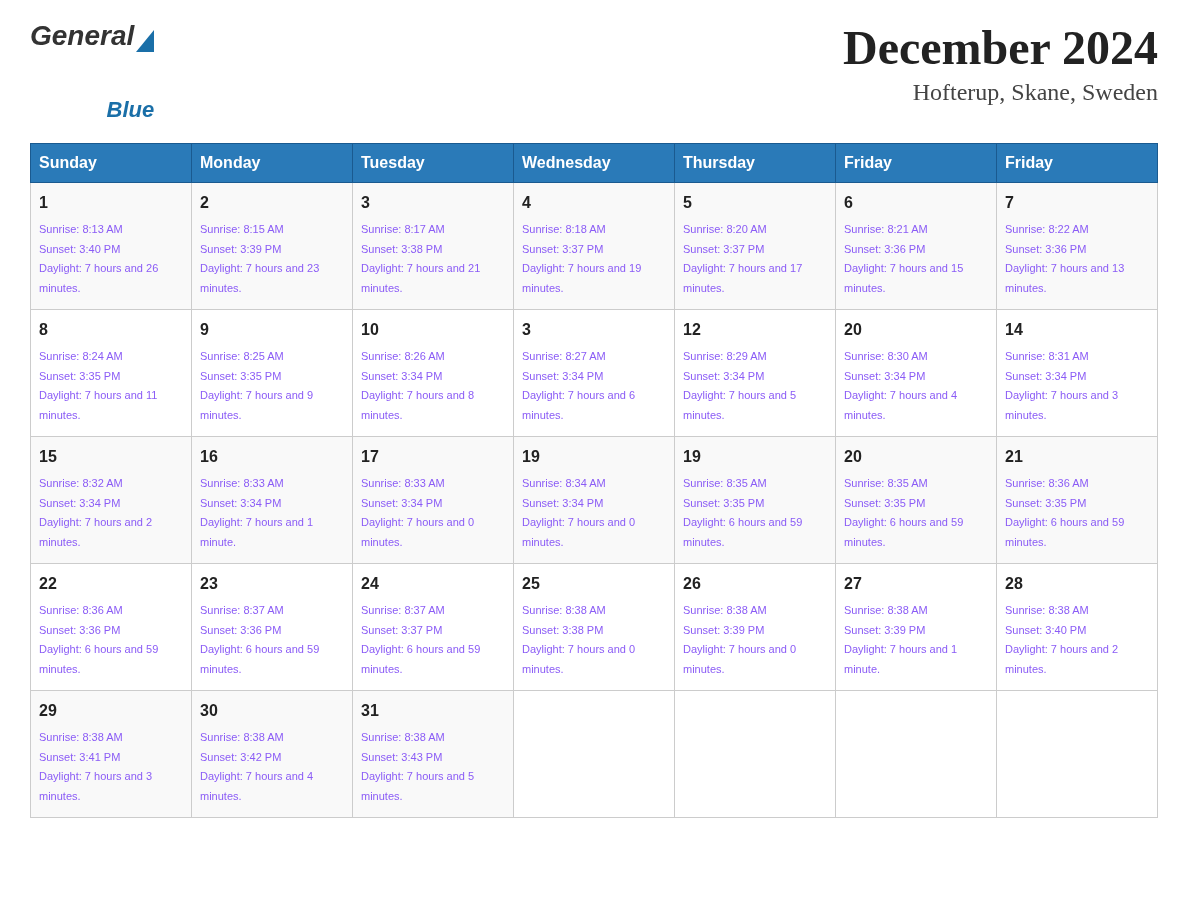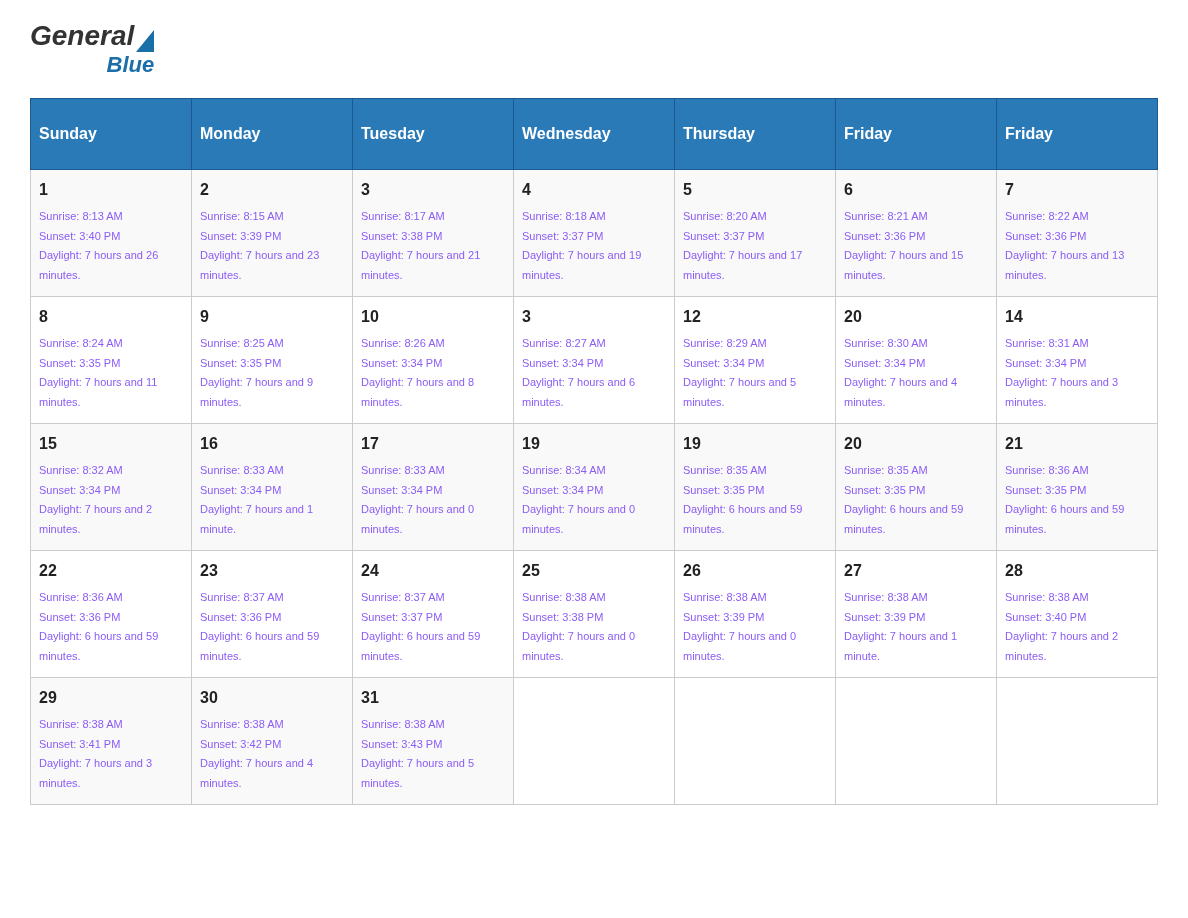--- a/index.html
+++ b/index.html
@@ -26,20 +26,21 @@
       font-size: 28px;
       font-weight: bold;
       color: #333;
       font-style: italic;
     }
     .logo-blue {
       font-size: 22px;
       font-weight: bold;
       color: #1a6fa8;
       font-style: italic;
+      margin-top: 45px;
     }
     .logo-triangle {
       width: 0;
       height: 0;
       border-left: 18px solid transparent;
       border-bottom: 22px solid #1a6fa8;
       margin-left: 2px;
       margin-top: 4px;
     }
     .logo-wrap {
@@ -67,21 +68,21 @@
       margin-top: 4px;
     }
     .calendar {
       width: 100%;
       border-collapse: collapse;
       table-layout: fixed;
     }
     .calendar thead tr th {
       background-color: #2a7ab8;
       color: #fff;
-      padding: 26px 8px;
+      padding: 10px 8px;
       font-size: 16px;
       font-weight: bold;
       text-align: left;
       border: 1px solid #1a5a90;
     }
     .calendar tbody tr td {
       vertical-align: top;
       padding: 8px 8px 12px 8px;
       border: 1px solid #ccc;
       font-size: 13px;
@@ -116,20 +117,24 @@
 <div class="header">
   <div class="logo">
     <div class="logo-wrap">
       <div class="logo-top-row">
         <span class="logo-general">General</span>
         <div class="logo-triangle"></div>
       </div>
       <span class="logo-blue">Blue</span>
     </div>
   </div>
+  <div class="title-block">
+    <div class="month-title">December 2024</div>
+    <div class="location-title">Hofterup, Skane, Sweden</div>
+  </div>
 </div>
 
 <table class="calendar">
   <thead>
     <tr>
     <th>Sunday</th>
         <th>Monday</th>
         <th>Tuesday</th>
         <th>Wednesday</th>
         <th>Thursday</th>

